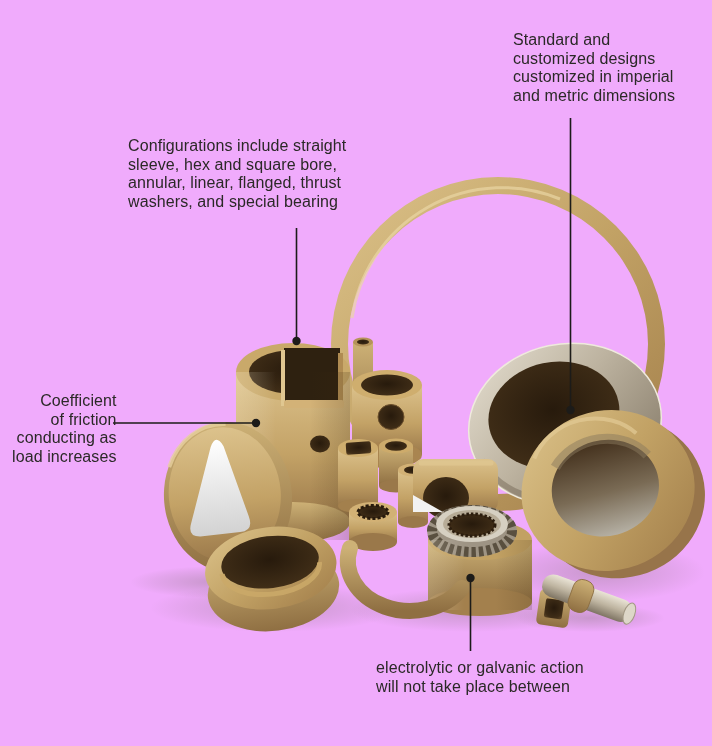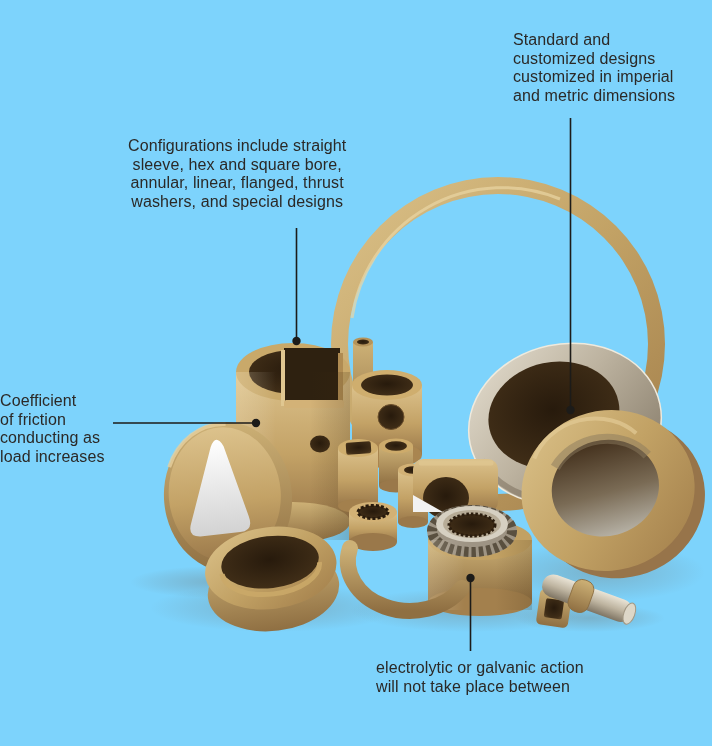--- a/index.html
+++ b/index.html
@@ -1,34 +1,34 @@
 <!DOCTYPE html>
 <html><head>
 <meta charset="utf-8">
 <style>
   html,body{margin:0;padding:0;background:#ffffff;}
   .page{
     position:relative;
     width:712px;height:746px;
-    background:#7dd3fc;
+    background:#f0abfc;
     overflow:hidden;
     font-family:"Liberation Sans", sans-serif;
   }
   .scene{position:absolute;left:0;top:0;width:712px;height:746px;display:block;}
   .callout{
     position:absolute;
     font-size:16px;
     line-height:18.5px;
     letter-spacing:0.1px;
     color:#2b2927;
     white-space:nowrap;
   }
   .co-standard{left:513px;top:31px;}
-  .co-config{left:128px;top:137px;text-align:center;}
-  .co-coeff{left:0;top:392px;}
+  .co-config{left:128px;top:137px;}
+  .co-coeff{left:12px;top:392px;text-align:right;}
   .co-elec{left:376px;top:659px;}
 </style>
 </head>
 <body>
 
 <div class="page">
 
   <svg class="scene" viewBox="0 0 712 746" aria-hidden="true">
     <defs>
       <linearGradient id="tanV" x1="0" y1="0" x2="0" y2="1">
@@ -230,21 +230,21 @@
     <div class="co-line">Standard and</div>
     <div class="co-line">customized designs</div>
     <div class="co-line">customized in imperial</div>
     <div class="co-line">and metric dimensions</div>
   </div>
 
   <div class="callout co-config">
     <div class="co-line">Configurations include straight</div>
     <div class="co-line">sleeve, hex and square bore,</div>
     <div class="co-line">annular, linear, flanged, thrust</div>
-    <div class="co-line">washers, and special designs</div>
+    <div class="co-line">washers, and special bearing</div>
   </div>
 
   <div class="callout co-coeff">
     <div class="co-line">Coefficient</div>
     <div class="co-line">of friction</div>
     <div class="co-line">conducting as</div>
     <div class="co-line">load increases</div>
   </div>
 
   <div class="callout co-elec">

